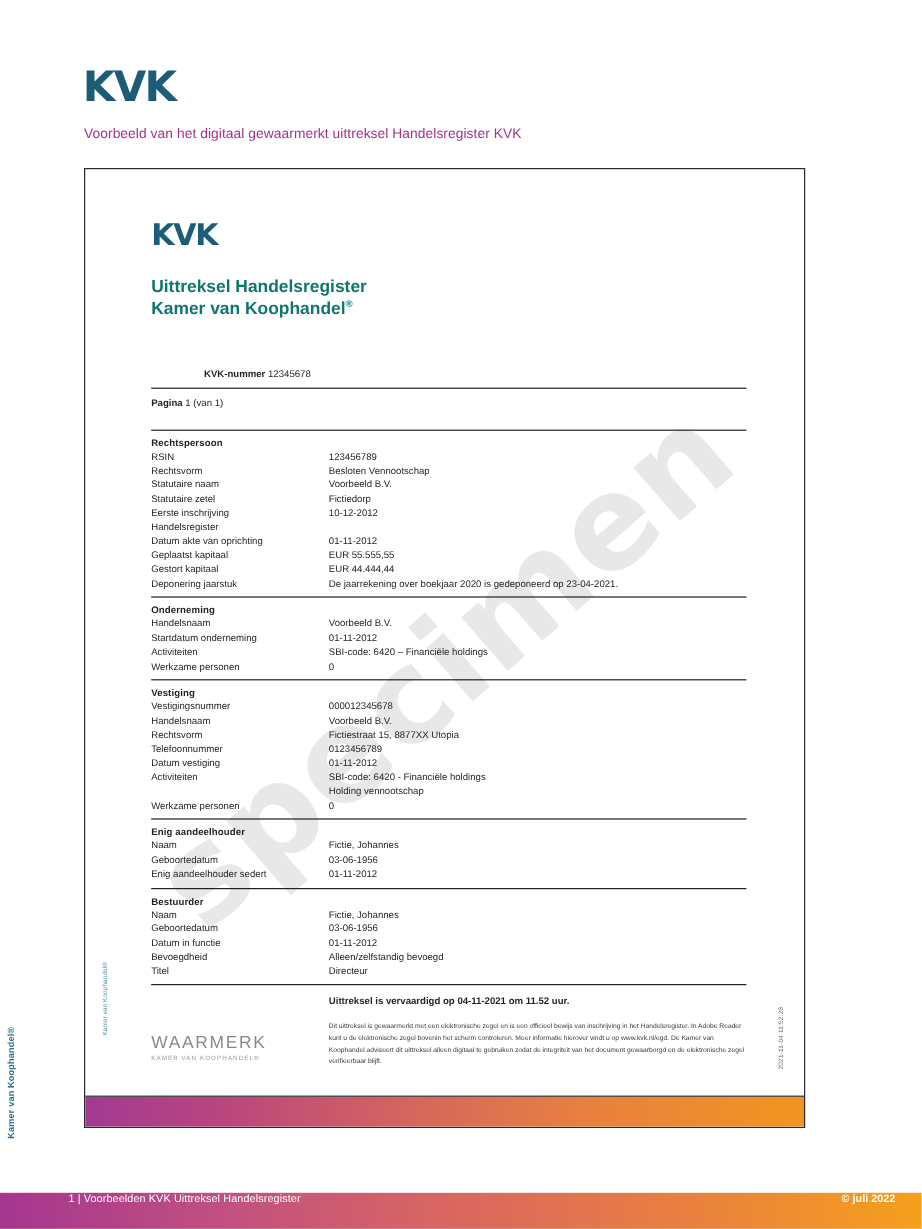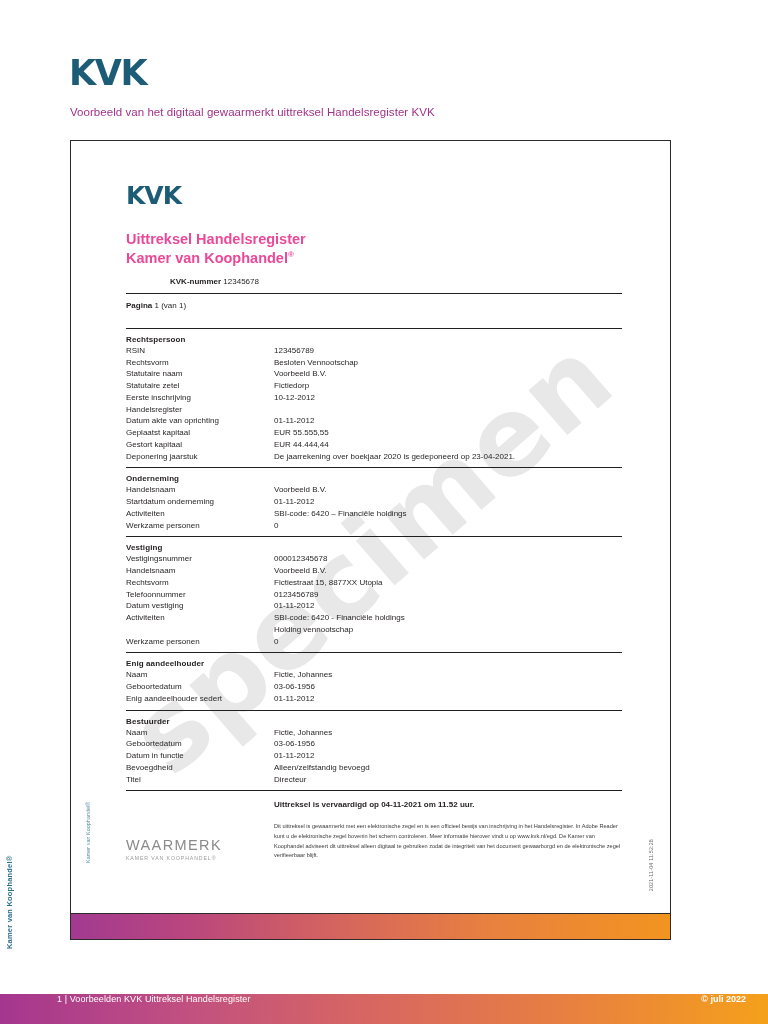--- a/index.html
+++ b/index.html
@@ -94,23 +94,23 @@
     font-weight: bold;
     font-size: 25px;
     letter-spacing: -1px;
     color: #1d5c77;
     line-height: 1;
     margin-bottom: 22px;
   }
   .doc-title {
     font-size: 14.5px;
     font-weight: bold;
-    color: #ec4899;
+    color: #0f766e;
     line-height: 1.34;
-    margin-bottom: 8px;
+    margin-bottom: 38px;
   }
   .doc-title sup {
     font-size: 8px;
     vertical-align: super;
   }
 
   .kvk-line {
     font-size: 8px;
     padding-bottom: 7px;
     border-bottom: 1px solid #231f20;
@@ -158,21 +158,21 @@
   .vervaardigd {
     font-size: 8px;
     font-weight: bold;
     padding-top: 9px;
     padding-left: 148px;
     padding-bottom: 13px;
   }
 
   .footer-block {
     display: flex;
-    align-items: flex-end;
+    align-items: center;
     padding-bottom: 18px;
   }
   .waarmerk {
     width: 148px;
     flex: 0 0 148px;
     padding-top: 3px;
   }
   .waarmerk-main {
     font-family: "Liberation Sans", sans-serif;
     font-size: 14.5px;

